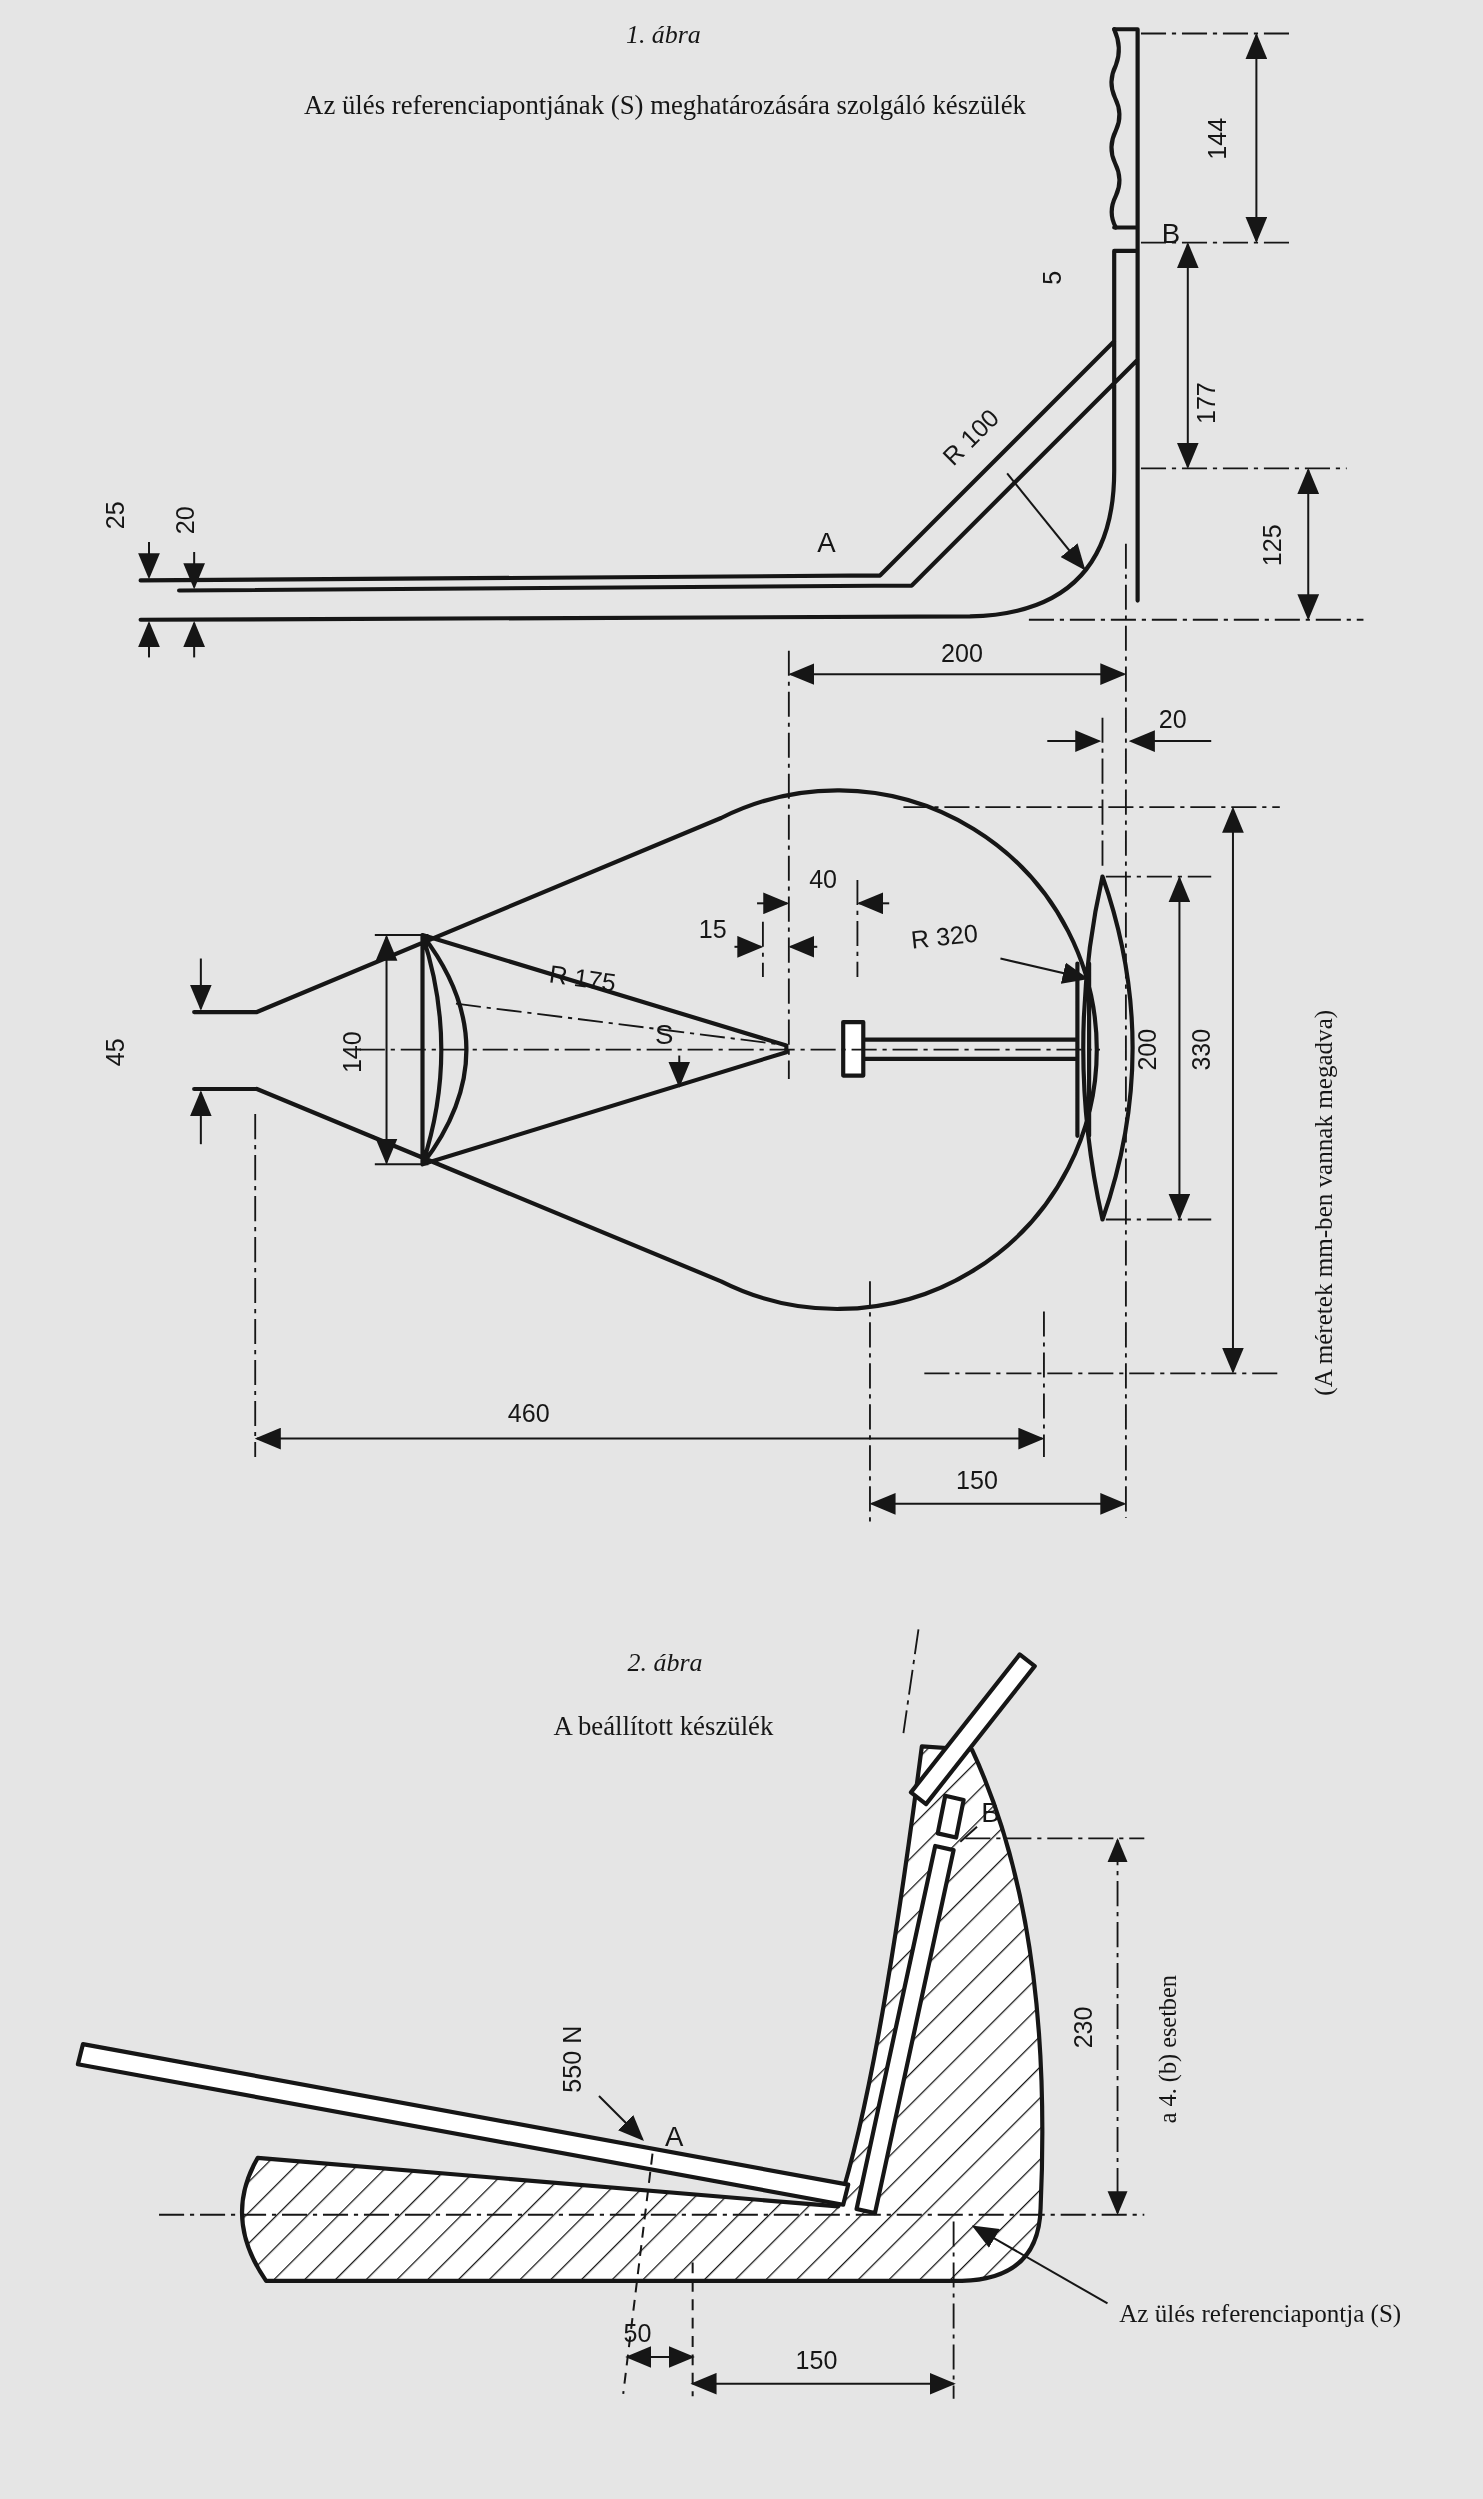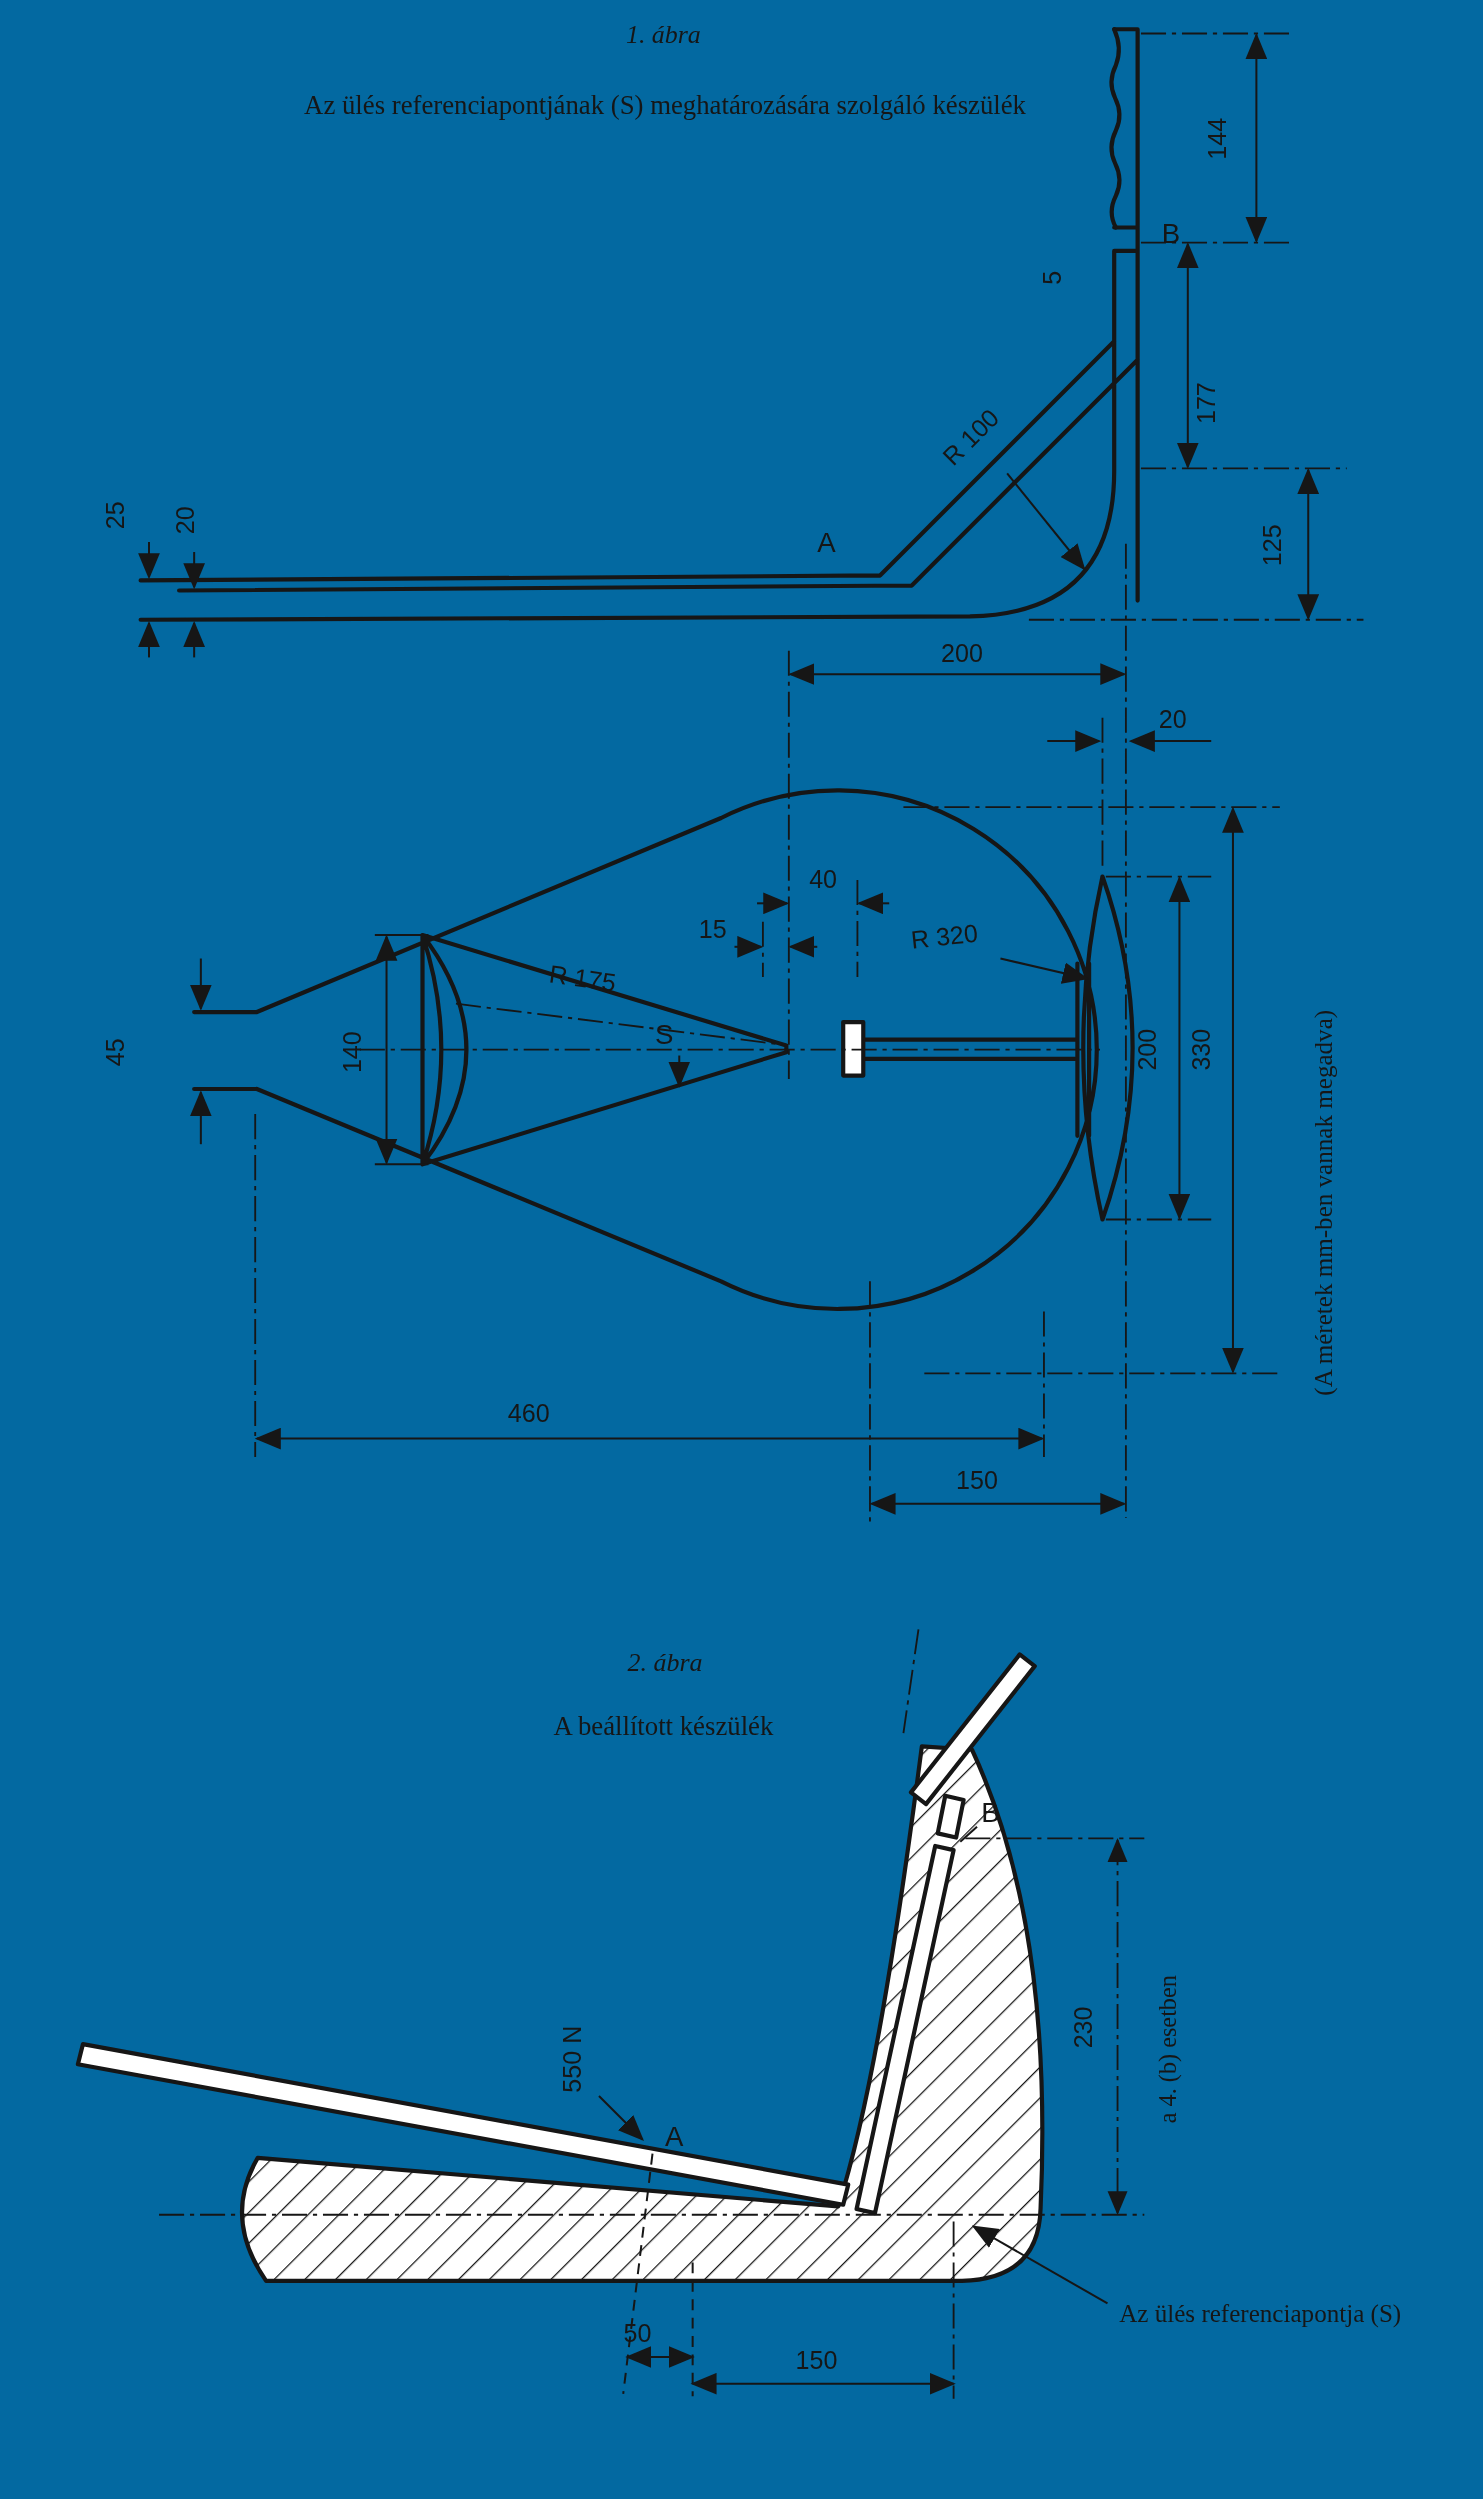--- a/index.html
+++ b/index.html
@@ -1,16 +1,16 @@
 <!DOCTYPE html>
 <html style="font-size:13.4px"><head>
 <meta charset="utf-8">
 <style>
   html,body{margin:0;padding:0;background:#ffffff;}
-  .page{position:relative;width:1484px;height:2500px;background:#0369a1;overflow:hidden;}
+  .page{position:relative;width:1484px;height:2500px;background:#e5e5e5;overflow:hidden;}
   svg{display:block;}
   .outline{fill:none;stroke:#161616;stroke-width:5;stroke-linecap:round;stroke-linejoin:round;}
   .dim{fill:none;stroke:#161616;stroke-width:2.4;}
   .cl{fill:none;stroke:#161616;stroke-width:2.2;stroke-dasharray:30 7 5 7;}
   .dash{stroke-dasharray:13 9;}
   .whitefill{fill:#ffffff;stroke:#161616;stroke-width:5;stroke-linejoin:round;}
   text{fill:#161616;}
   .dimtxt{font:30px "Liberation Sans", sans-serif;}
   .lbltxt{font:33px "Liberation Sans", sans-serif;}
   .title{font:italic 31px "Liberation Serif", serif;}

